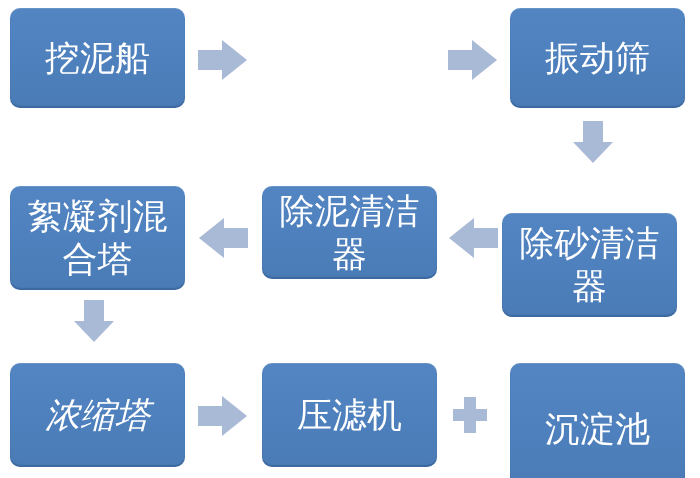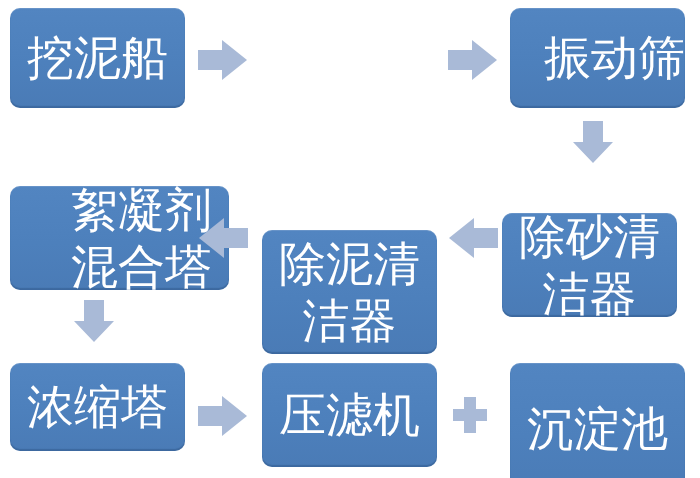--- a/index.html
+++ b/index.html
@@ -15,33 +15,33 @@
     width:175px;
     background:linear-gradient(to bottom,#5285c1 0%,#4d80bc 55%,#4a7bb6 100%);
     border-radius:10px;
     box-shadow:inset 0 -2px 1px rgba(26,58,102,.28), inset 0 1px 0 rgba(255,255,255,.12);
     display:flex;align-items:center;justify-content:center;
   }
   .node-label{
     display:block;
     max-width:152px;
     color:#ffffff;
-    font-size:47px;
+    font-size:35px;
     line-height:1.22;
     text-align:center;
     word-break:break-all;
   }
   .conn{position:absolute;display:block;}
   .n1{left:10px;top:8px;height:100px;}
   .n2{left:262px;top:8px;height:100px;}
-  .n3{left:510px;top:8px;height:100px;justify-content:flex-end;}
-  .n4{left:10px;top:186px;height:104px;padding-left:44px;}
-  .n5{left:262px;top:186px;height:124px;margin-top:44px;}
+  .n3{left:510px;top:8px;height:100px;}
+  .n4{left:10px;top:186px;height:104px;}
+  .n5{left:262px;top:186px;height:93px;}
   .n6{left:502px;top:186px;height:104px;margin-top:27px;}
-  .n7{left:10px;top:363px;height:88px;}
+  .n7{left:10px;top:363px;height:104px;font-style:italic;}
   .n8{left:262px;top:363px;height:104px;align-items:center;}
   .n9{left:510px;top:363px;height:132px;}
   .c1{left:198px;top:40px;}
   .c2{left:448px;top:40px;}
   .c3{left:573px;top:121px;}
   .c4{left:199px;top:218px;}
   .c5{left:449px;top:218px;}
   .c6{left:74px;top:300px;}
   .c7{left:198px;top:396px;}
   .c8{left:453px;top:397px;}

